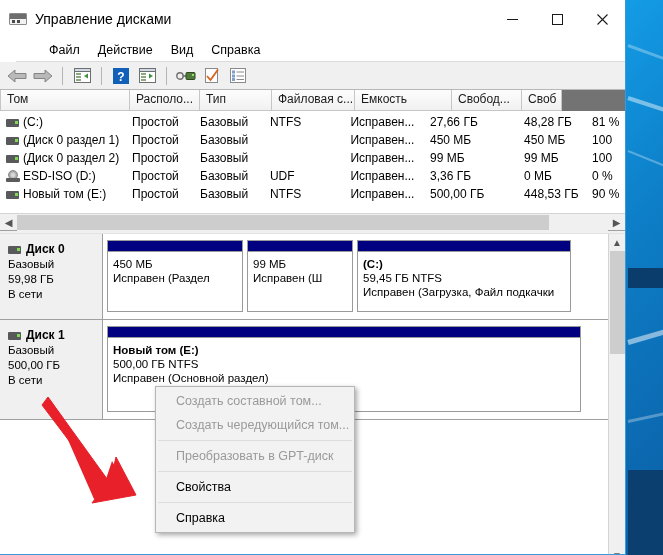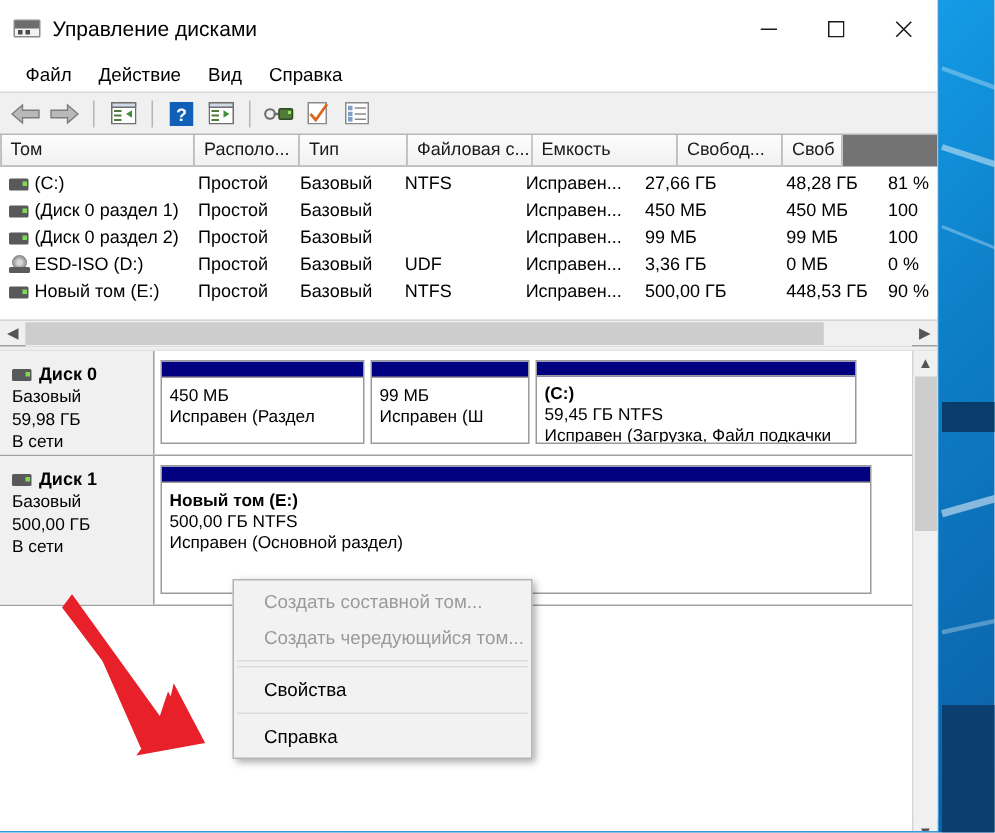--- a/index.html
+++ b/index.html
@@ -49,22 +49,22 @@
     background: #6d6d6d;
   }
   .title-icon .dot1 { position:absolute; left:3px; top:9px; width:3px;height:3px;background:#4a4a4a;}
   .title-icon .dot2 { position:absolute; left:8px; top:9px; width:3px;height:3px;background:#4a4a4a;}
   .title-text { font-size: 14px; color: #000; }
   .wincontrols { margin-left: auto; display: flex; height: 38px; }
   .wc { width: 45px; height: 38px; display:flex; align-items:center; justify-content:center;
         font-size: 13px; color: #1a1a1a; }
 
   
-  .menubar { height: 24px; display:flex; align-items:center; padding-left: 8px; background:#fff;
-             border-bottom: 1px solid #dcdcdc; }
+  .menubar { height: 24px; display:flex; align-items:center; padding-left: 24px; background:#fff;
+             border-bottom: 1px solid #dcdcdc; margin-left: 16px; }
   .menubar .mi { font-size: 12.5px; color:#000; padding: 2px 9px; cursor: default; }
 
   
   .toolbar { height: 28px; background:#f0f0f0; border-bottom:1px solid #b8b8b8;
              display:flex; align-items:center; padding-left:5px; gap:2px; }
   .tb-sep { width:1px; height:18px; background:#b5b5b5; margin: 0 5px; }
   .tb-btn { width:24px; height:22px; display:flex; align-items:center; justify-content:center; }
   .arrow-ico { width:20px; height:14px; }
 
   
@@ -341,21 +341,21 @@
       <div class="hs-thumb" style="width:532px"></div>
     </div>
     <div class="hs-arrow">▶</div>
   </div>
 
   <div class="splitter"></div>
 
   <div style="display:flex; height:330px;">
     <div class="gpane" style="flex:1;">
 
-      <div class="disk-row" style="height:70px;">
+      <div class="disk-row" style="height:86px;">
         <div class="disk-info">
           <div>
             <span class="vol-icon" style="margin-right:5px"></span><span class="disk-title">Диск 0</span>
           </div>
           <div>Базовый</div>
           <div>59,98 ГБ</div>
           <div>В сети</div>
         </div>
         <div class="disk-parts">
           <div class="part" style="width:136px;">
@@ -412,20 +412,21 @@
         <div class="vs-thumb" style="top:0px; height:103px;"></div>
       </div>
       <div class="vs-arrow">▼</div>
     </div>
   </div>
 
   <div id="ctxmenu">
     <div class="ctx-item disabled">Создать составной том...</div>
     <div class="ctx-item disabled">Создать чередующийся том...</div>
     <div class="ctx-sep"></div>
+    <div class="ctx-item disabled">Преобразовать в GPT-диск</div>
     <div class="ctx-sep"></div>
     <div class="ctx-item enabled">Свойства</div>
     <div class="ctx-sep"></div>
     <div class="ctx-item enabled">Справка</div>
   </div>
 
 </div>
 
 <svg id="redarrow" viewBox="0 0 120 115">
   <path d="M 8 2 L 70 88 L 76 62 L 96 100 L 52 108 L 64 92 L 2 10 Z" fill="#e8202a" stroke="#e8202a" stroke-width="1"></path>

